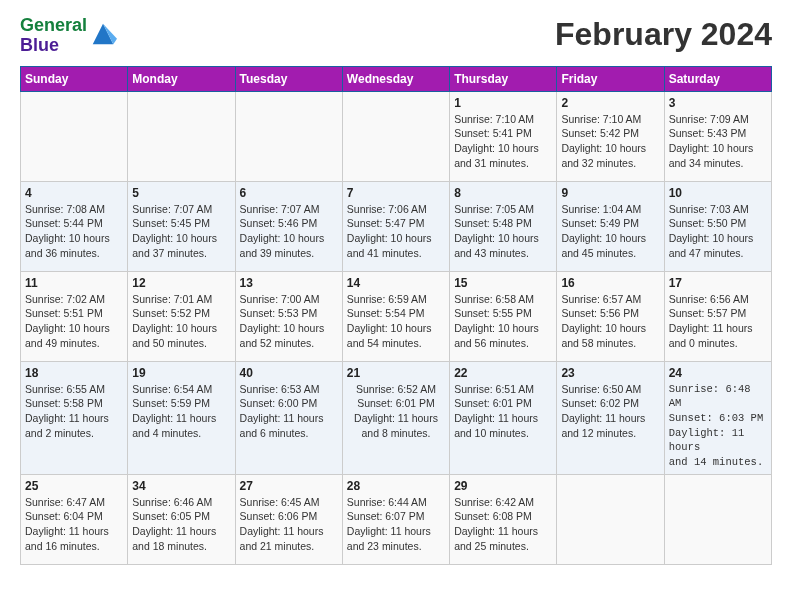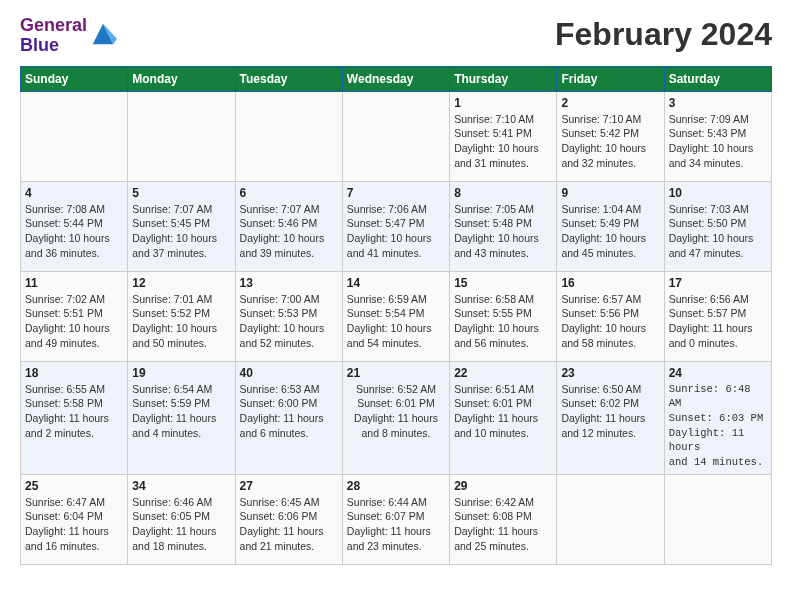--- a/index.html
+++ b/index.html
@@ -21,21 +21,21 @@
       align-items: center;
       gap: 0;
     }
     .logo-text {
       font-size: 18px;
       font-weight: bold;
       color: #333;
       line-height: 1.1;
     }
     .logo-text span {
-      color: #701a75;
+      color: #15803d;
     }
     .logo-icon {
       width: 28px;
       height: 28px;
       margin-left: 2px;
       margin-top: -4px;
     }
     .title-block {
       text-align: right;
     }
@@ -47,21 +47,21 @@
     .cal-subtitle {
       font-size: 14px;
       color: #555;
     }
     table {
       width: 100%;
       border-collapse: collapse;
       font-size: 11px;
     }
     thead tr th {
-      background-color: #15803d;
+      background-color: #a21caf;
       color: #fff;
       padding: 5px 4px;
       text-align: left;
       font-size: 12px;
       font-weight: bold;
       border: 1px solid #1a5fa0;
     }
     tbody tr td {
       vertical-align: top;
       padding: 4px 4px;

